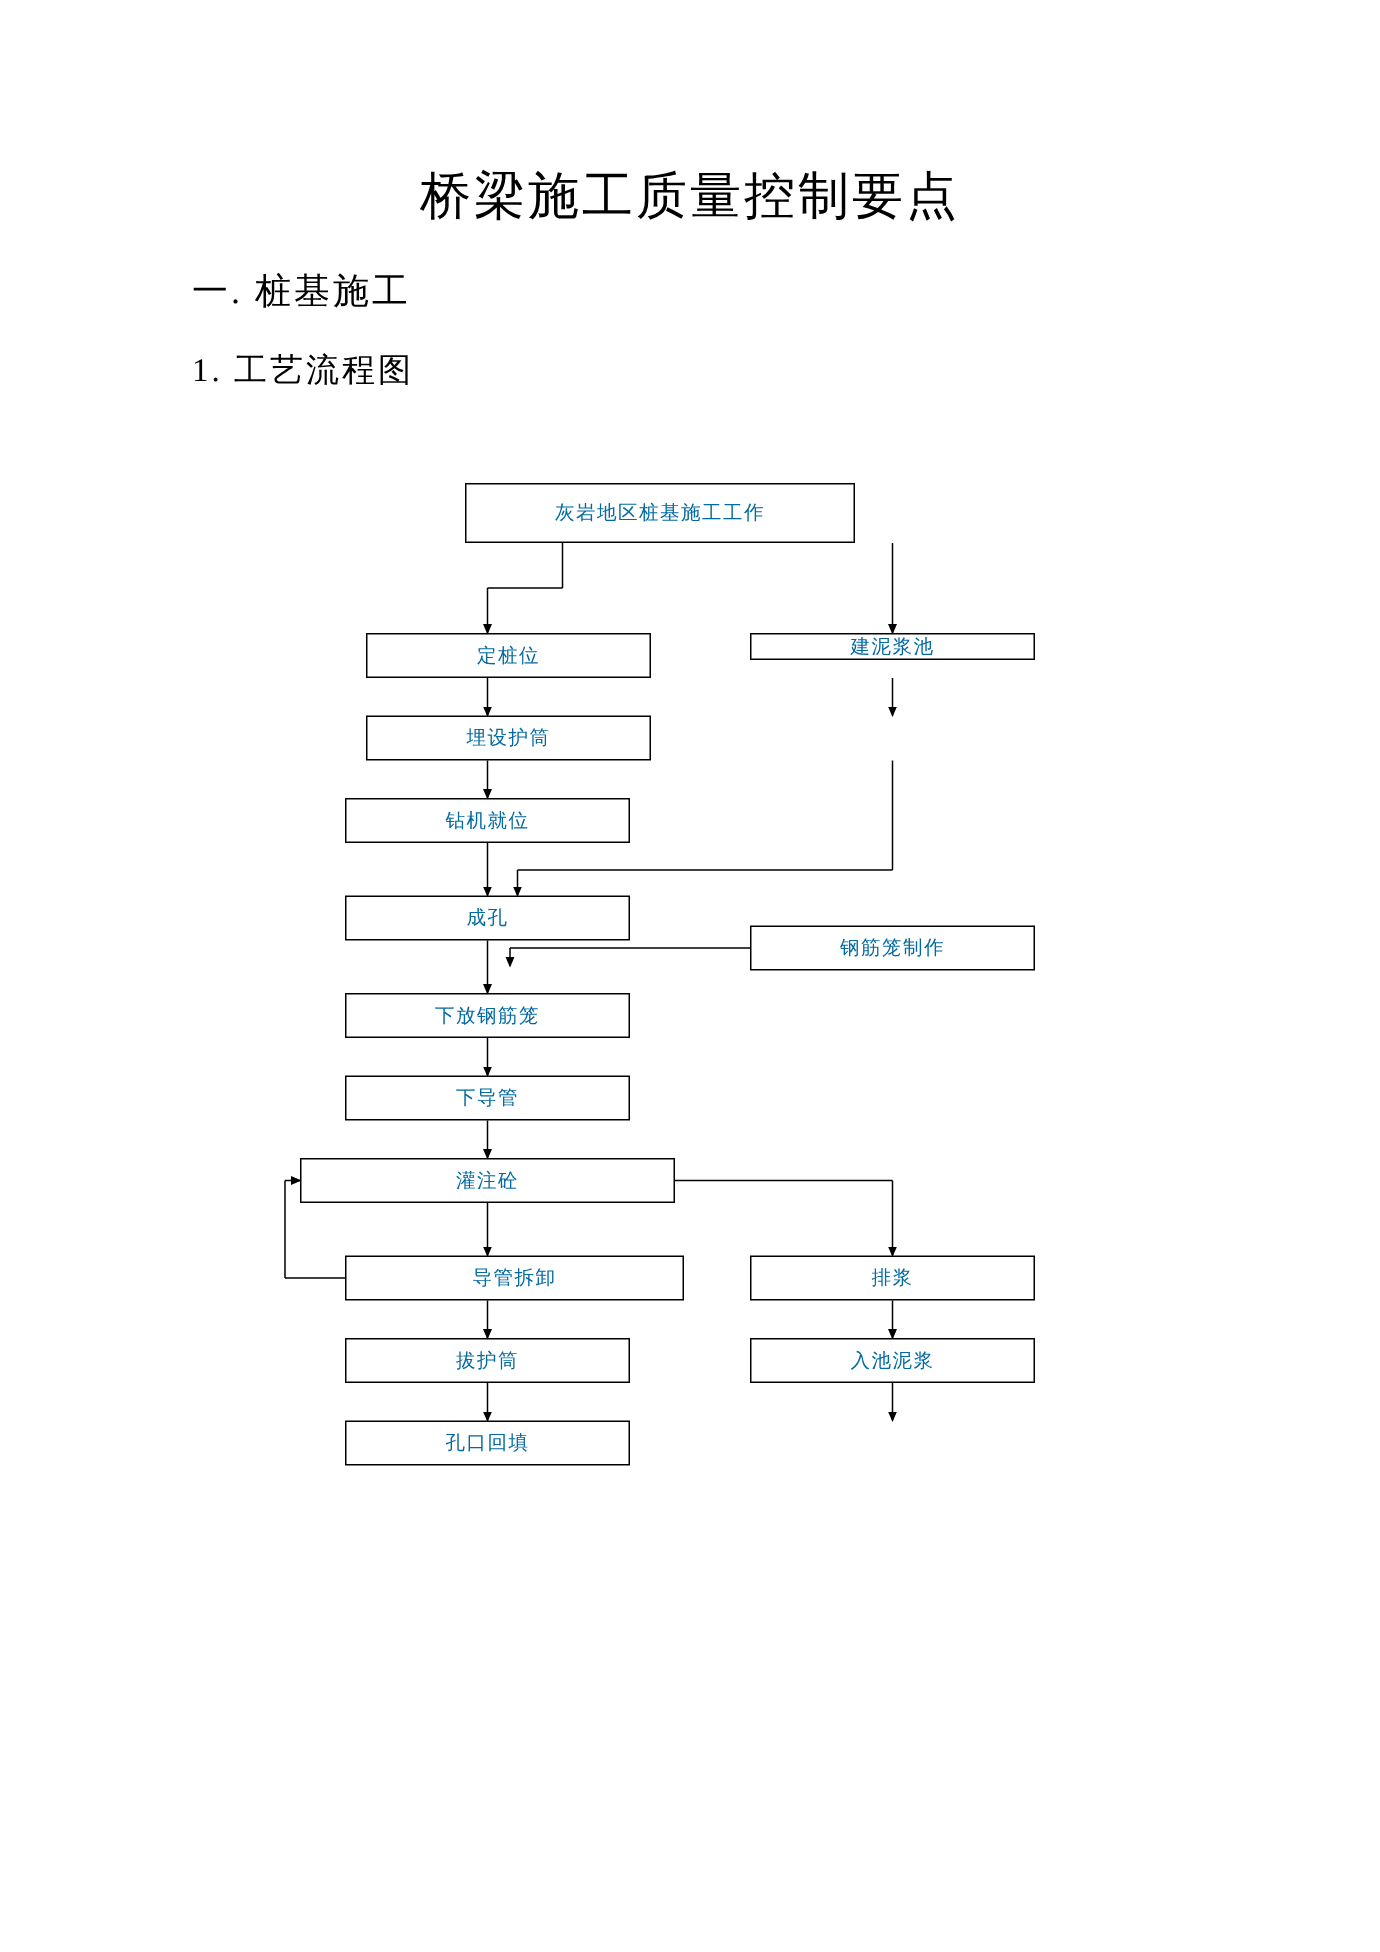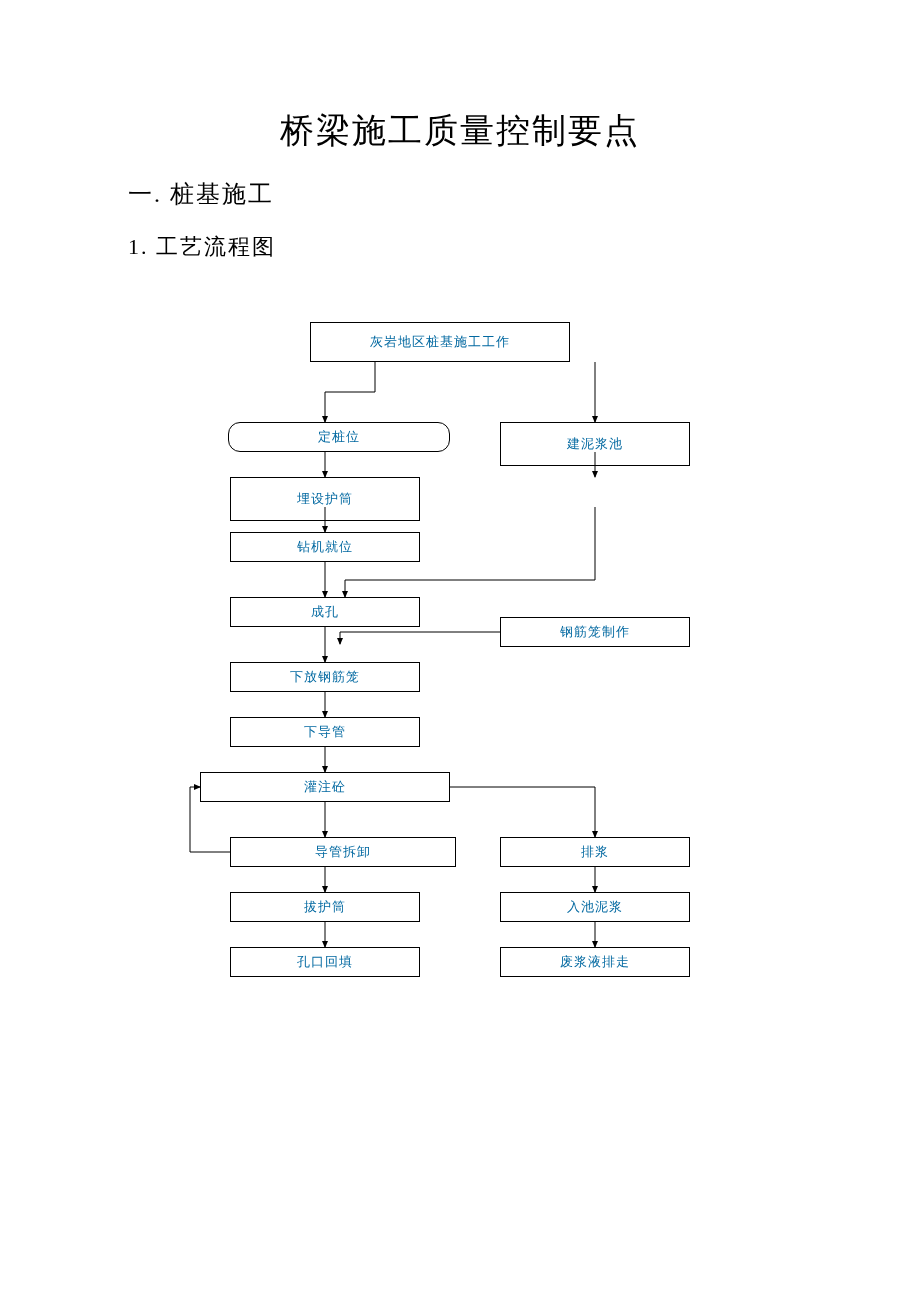--- a/index.html
+++ b/index.html
@@ -83,44 +83,43 @@
 <div class="page">
 
   <div class="title">桥梁施工质量控制要点</div>
   <div class="section">一. 桩基施工</div>
   <div class="subsection">1. 工艺流程图</div>
 
   <div class="diagram">
 
     <div class="box" style="left:110px; top:0px; width:260px; height:40px;">灰岩地区桩基施工工作</div>
 
-    <div class="box" style="left:28px; top:100px; width:222px; height:30px;border-radius:12px;">定桩位</div>
-    <div class="box" style="left:300px; top:100px; width:190px; height:44px;">建泥浆池</div>
+    <div class="box" style="left:44px; top:100px; width:190px; height:30px;">定桩位</div>
+    <div class="box" style="left:300px; top:100px; width:190px; height:18px;">建泥浆池</div>
 
-    <div class="box" style="left:30px; top:155px; width:190px; height:44px;text-align:center;">埋设护筒</div>
+    <div class="box" style="left:44px; top:155px; width:190px; height:30px;text-align:center;">埋设护筒</div>
 
     <div class="box" style="left:30px; top:210px; width:190px; height:30px;">钻机就位</div>
 
     <div class="box" style="left:30px; top:275px; width:190px; height:30px;">成孔</div>
     <div class="box" style="left:300px; top:295px; width:190px; height:30px;">钢筋笼制作</div>
 
     <div class="box" style="left:30px; top:395px; width:190px; height:30px;">下导管</div>
 
     <div class="box" style="left:30px; top:340px; width:190px; height:30px;">下放钢筋笼</div>
 
     <div class="box" style="left:0px; top:450px; width:250px; height:30px;">灌注砼</div>
 
     <div class="box" style="left:30px; top:515px; width:226px; height:30px;">导管拆卸</div>
     <div class="box" style="left:300px; top:515px; width:190px; height:30px;">排浆</div>
 
     <div class="box" style="left:30px; top:570px; width:190px; height:30px;">拔护筒</div>
     <div class="box" style="left:300px; top:570px; width:190px; height:30px;">入池泥浆</div>
 
     <div class="box" style="left:30px; top:625px; width:190px; height:30px;">孔口回填</div>
-    <div class="box" style="left:300px; top:625px; width:190px; height:30px;">废浆液排走</div>
 
     <svg class="arrows">
       <defs>
         <marker id="ah" markerWidth="8" markerHeight="8" refX="6" refY="3" orient="auto">
           <polygon points="0,0 7,3 0,6"></polygon>
         </marker>
       </defs>
 
       <line x1="175" y1="40" x2="175" y2="70"></line>
       <line x1="395" y1="40" x2="395" y2="70"></line>

